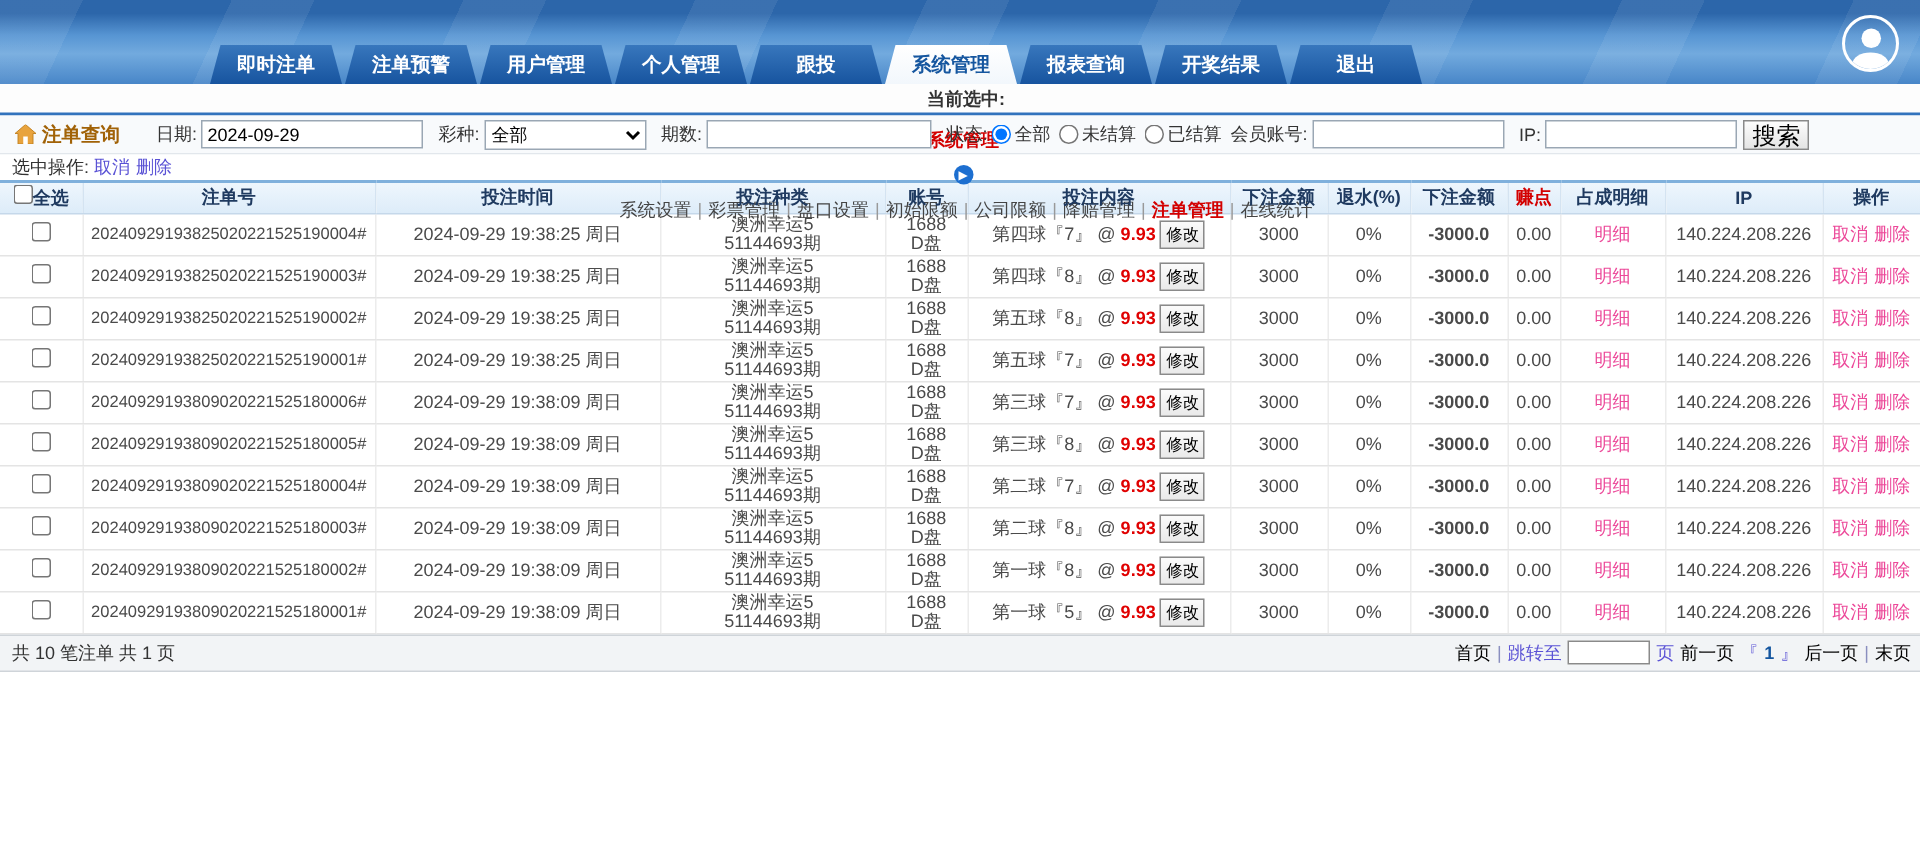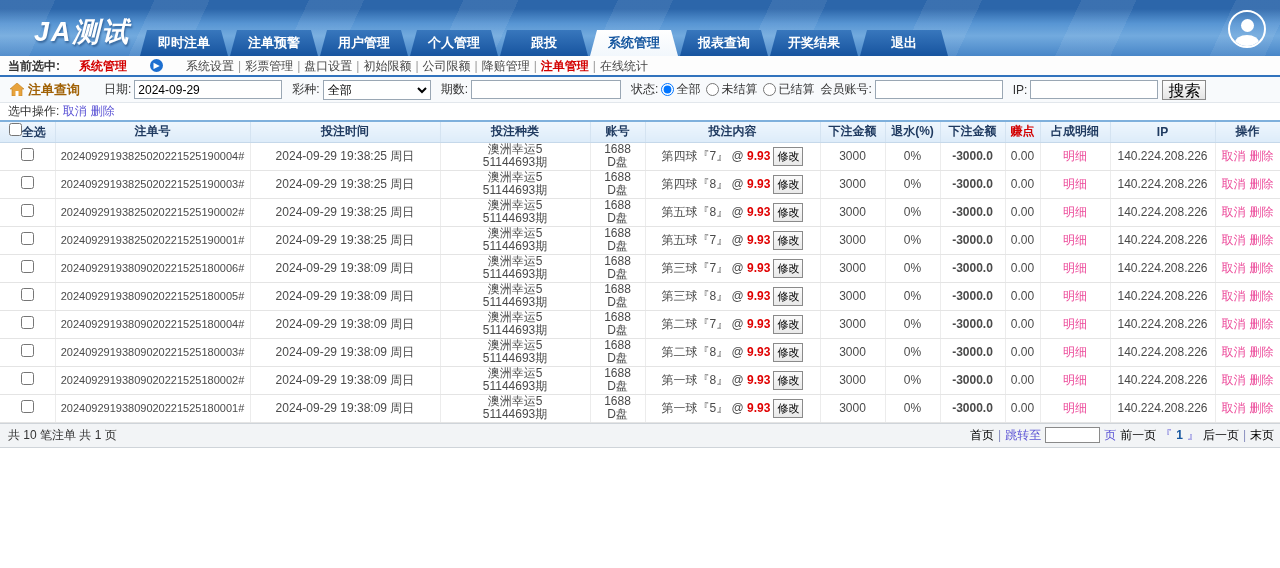--- a/index.html
+++ b/index.html
@@ -23,21 +23,21 @@
   .avatar { width:38px; height:38px; border:2px solid #fff; border-radius:50%;
     position:relative; overflow:hidden; flex:0 0 auto; margin-top:2px; }
   .avatar .a-head { position:absolute; left:50%; top:7px; width:13px; height:13px; margin-left:-6.5px;
     background:#fff; border-radius:50%; }
   .avatar .a-body { position:absolute; left:50%; bottom:-4px; width:24px; height:15px; margin-left:-12px;
     background:#fff; border-radius:50% 50% 0 0; }
   .user-lines { color:#fff; font-size:12px; line-height:15px; white-space:nowrap; }
 
   
   .submenu { height:21px; line-height:20px; background:#fdfdfd; padding-left:8px;
-    border-bottom:2px solid #3273bd; font-size:12px; display:flex; align-items:center; gap:19px; white-space:nowrap; }
+    border-bottom:2px solid #3273bd; font-size:12px; display:flex; align-items:center; gap:7px; white-space:nowrap;flex-direction:column; }
   .sm-current-label { color:#333; font-weight:bold; }
   .sm-current-value { color:#d30000; font-weight:bold; margin-right:4px; }
   .sm-play { width:13px; height:13px; border-radius:50%; background:#1d6fd0; color:#fff; font-size:8px;
     display:inline-flex; align-items:center; justify-content:center; margin-right:4px; }
   .sm-link { color:#444; text-decoration:none; cursor:pointer; }
   .sm-link.active { color:#d30000; font-weight:bold; }
   .sm-sep { color:#999; margin:0 4px; }
 
   
   .filterbar { height:26px; background:#f8fafc; border-bottom:1px solid #e2e7ec;
@@ -88,21 +88,20 @@
   .pager a { color:#000000; text-decoration:none; cursor:pointer; }
   .pager .sep { color:#8a8fbf; }
   .pager input { width:55px; height:16px; border:1px solid #8a8a8a; font-size:12px; }
   .pager .cur { color:#15569f; font-weight:bold; }
   .house-icon { width:14px; height:13px; display:inline-block; margin-left:2px; }
 </style>
 </head>
 <body>
 
 <div class="header">
-  <div class="logo">JA测试</div>
   <div class="nav-tabs">
       <div class="nav-tab">即时注单</div>
       <div class="nav-tab">注单预警</div>
       <div class="nav-tab">用户管理</div>
       <div class="nav-tab">个人管理</div>
       <div class="nav-tab">跟投</div>
       <div class="nav-tab active">系统管理</div>
       <div class="nav-tab">报表查询</div>
       <div class="nav-tab">开奖结果</div>
       <div class="nav-tab">退出</div>

